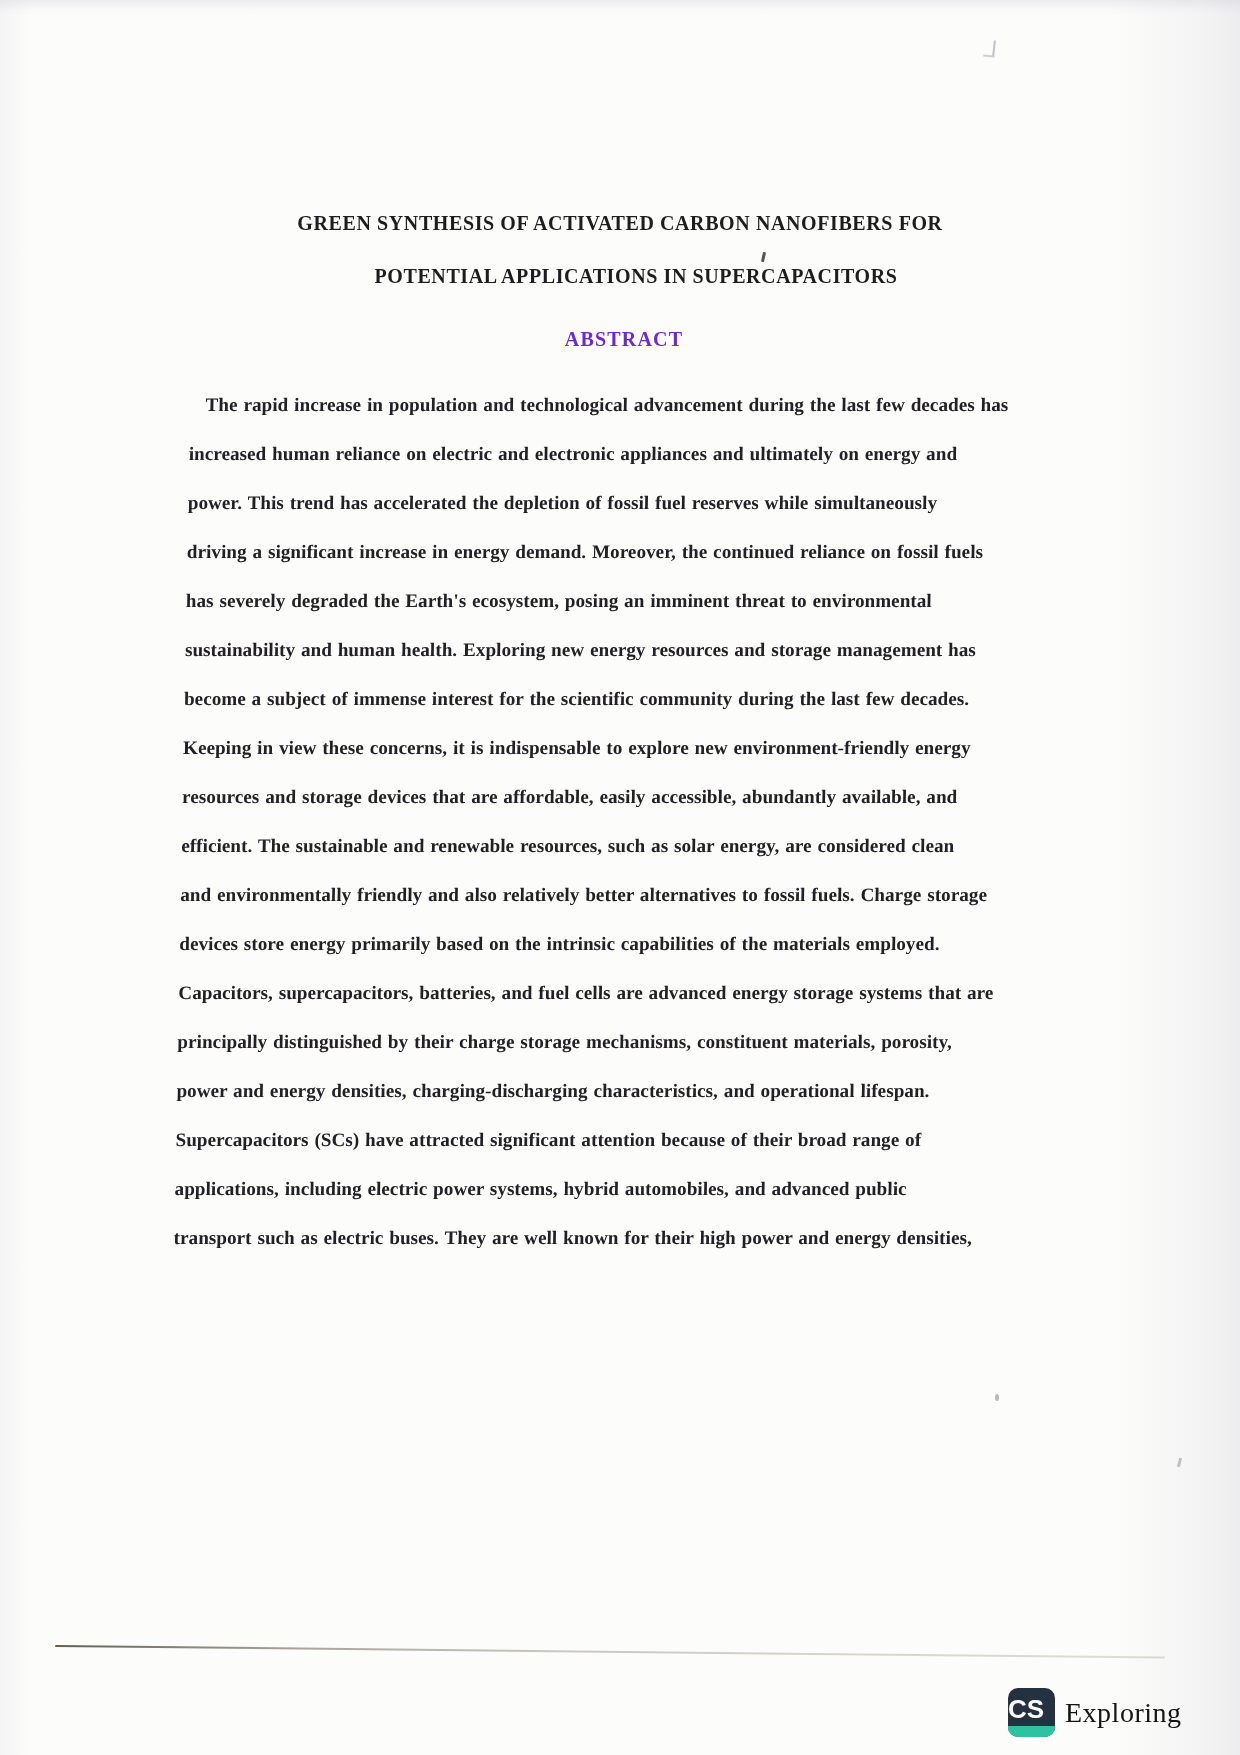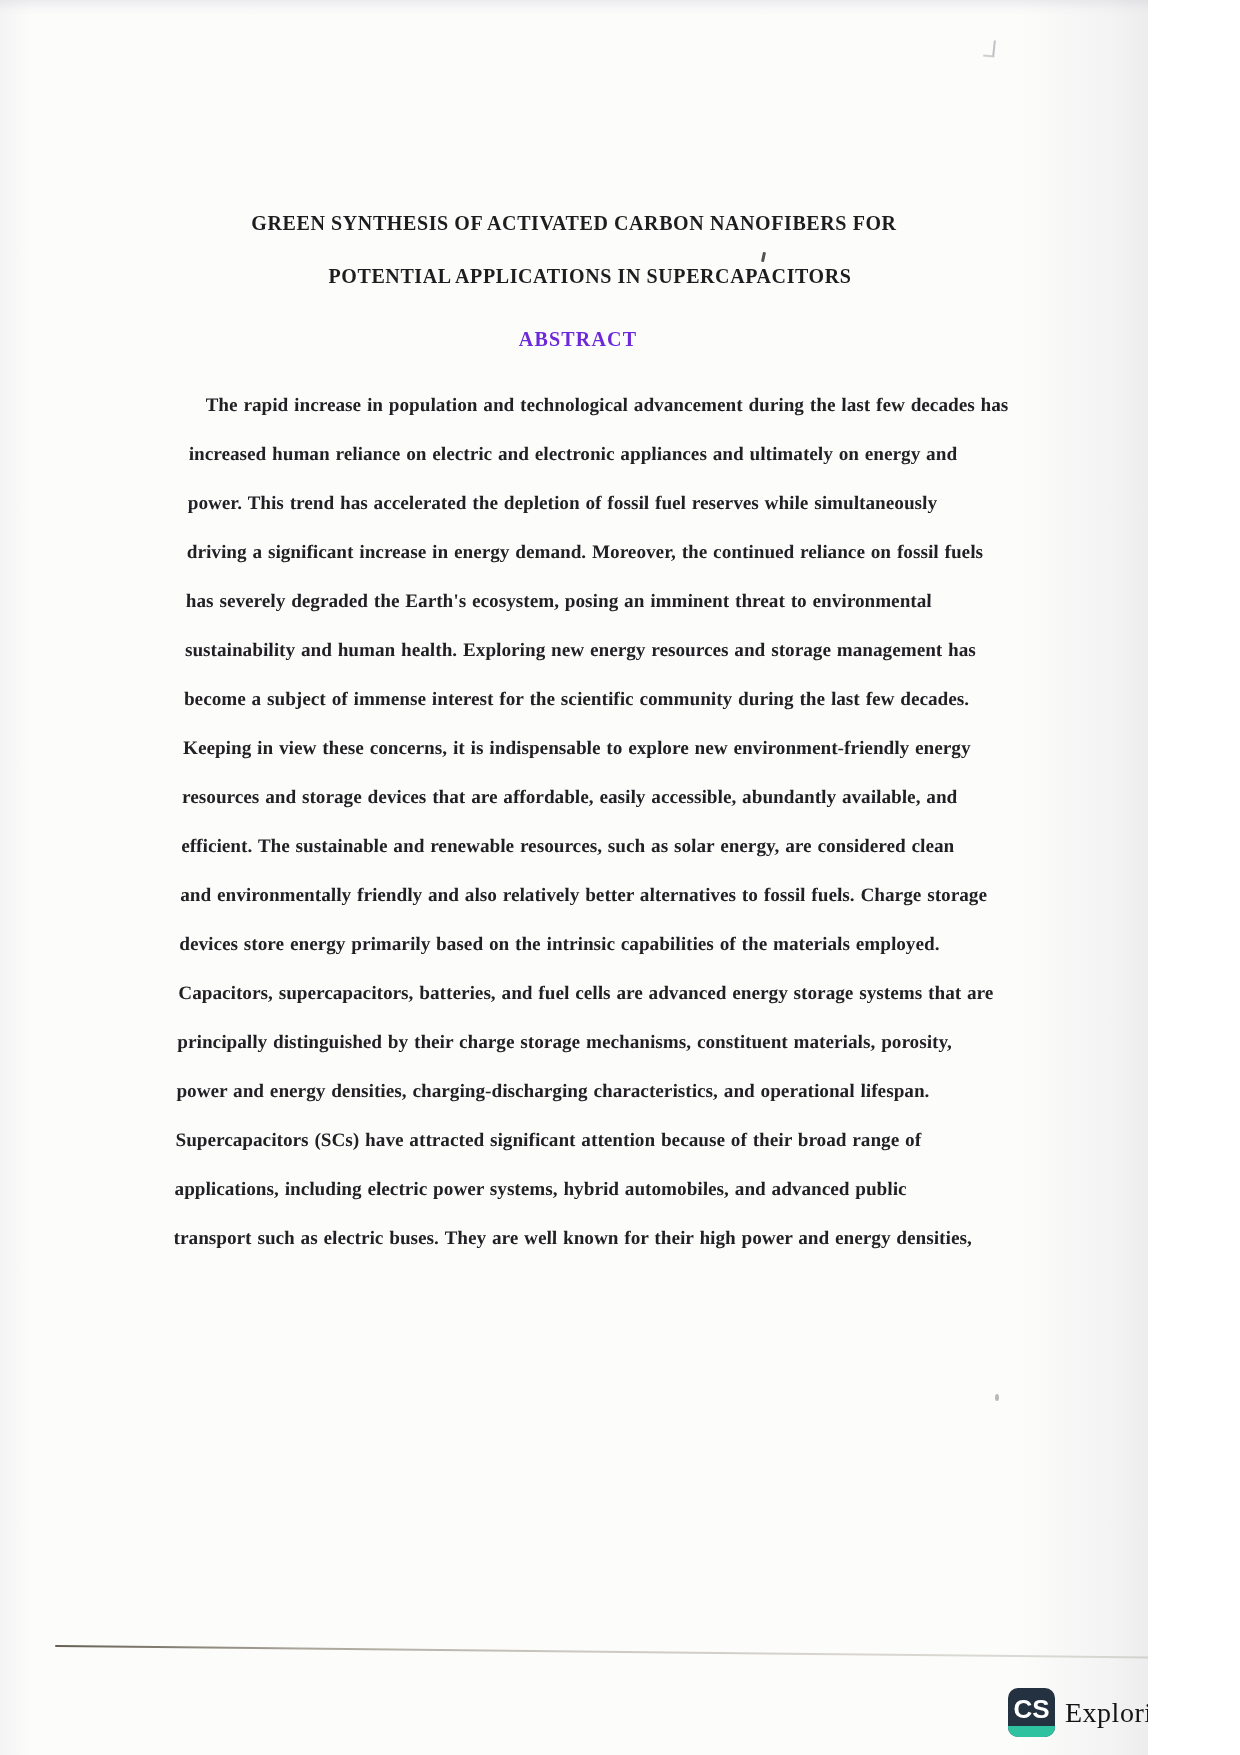--- a/index.html
+++ b/index.html
@@ -2,21 +2,21 @@
 <html><head>
 <meta charset="utf-8">
 <style>
   html, body {
     margin: 0;
     padding: 0;
     background: #ffffff;
   }
   #page {
     position: relative;
-    width: 1148px;
+    width: 1240px;
     height: 1755px;
     background: #fcfcfb;
     overflow: hidden;
     font-family: "Liberation Serif", "DejaVu Serif", serif;
   }
   
   .top-noise {
     position: absolute;
     left: 0; top: 0;
     width: 100%; height: 16px;
@@ -122,21 +122,21 @@
     display: flex;
     align-items: center;
   }
   .cs-icon {
     position: relative;
     width: 47px; height: 49px;
     border-radius: 10px;
     overflow: hidden;
     display: flex;
     align-items: center;
-    justify-content: center;
+    justify-content: flex-start;
   }
   .cs-icon-label {
     position: relative;
     z-index: 2;
     font-family: "Liberation Sans", "DejaVu Sans", sans-serif;
     font-weight: bold;
     font-size: 26px;
     margin-top: -7px;
   }
   .cs-icon-accent {

